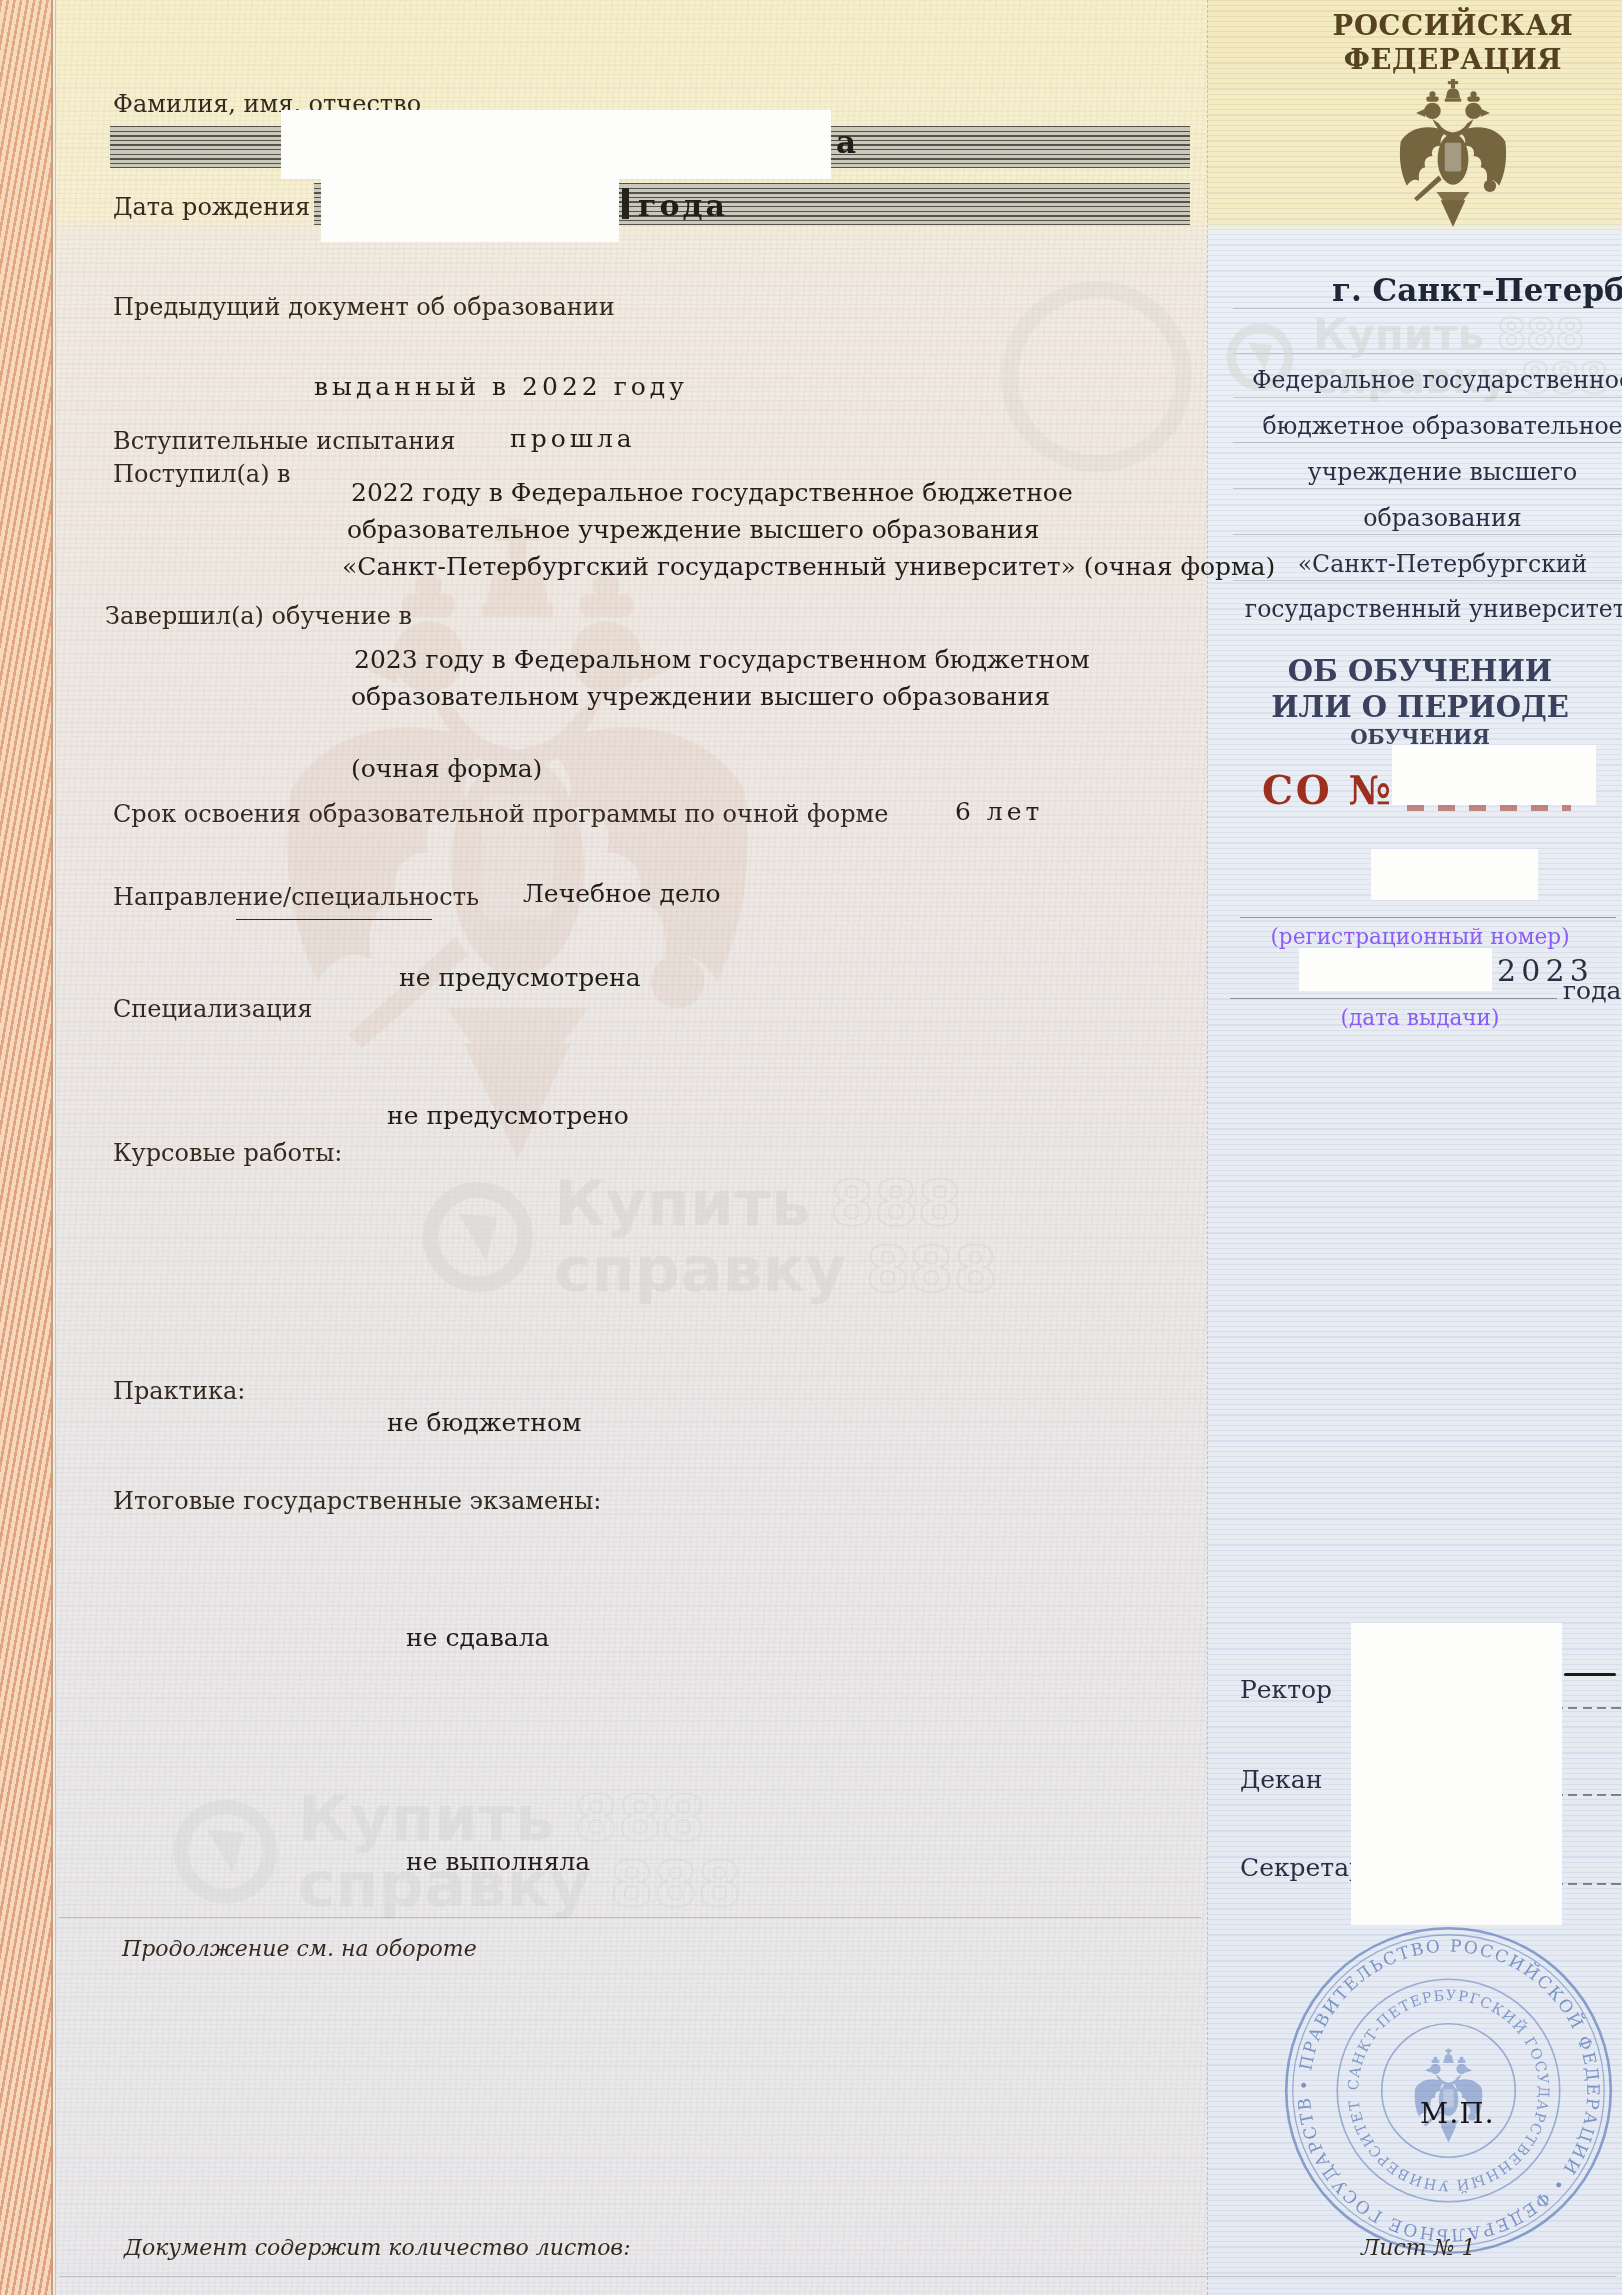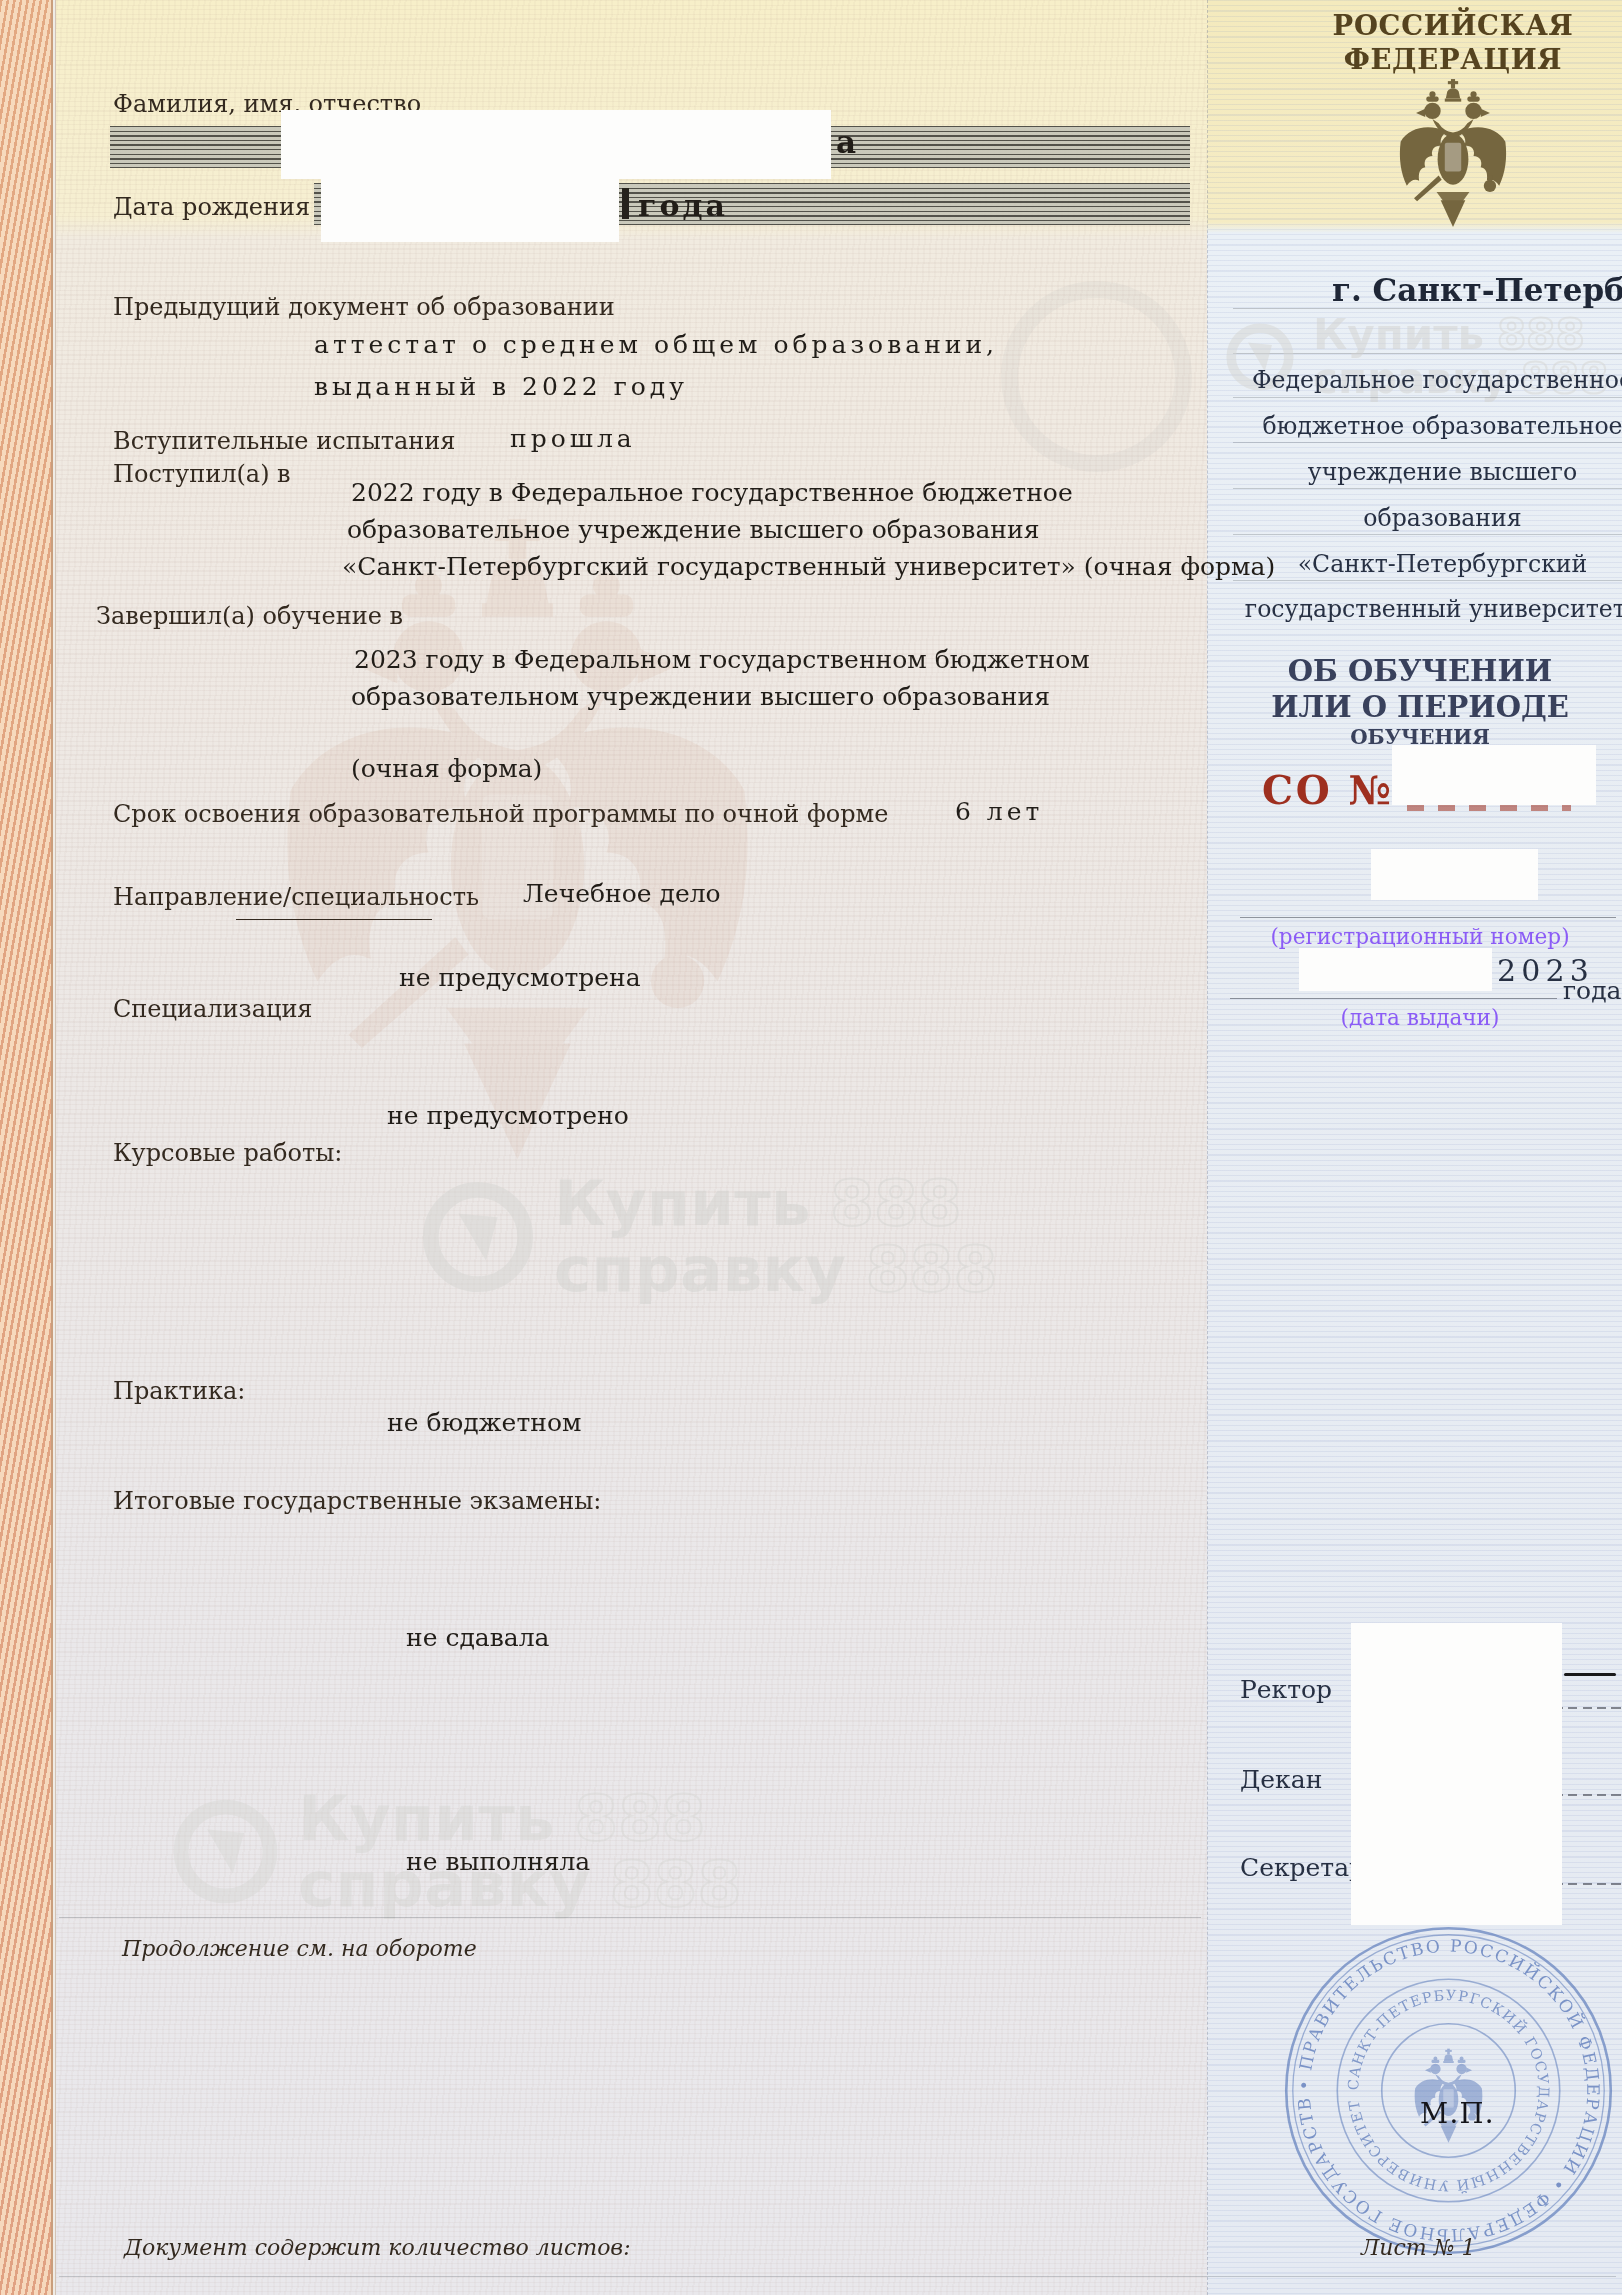--- a/index.html
+++ b/index.html
@@ -209,32 +209,31 @@
   <div class="wbox" style="left:281px;top:110px;width:550px;height:69px;"></div>
   <div class="val" style="left:836px;top:124px;font-weight:700;font-size:31px;">а</div>
 
   <div class="lbl" style="left:113px;top:193px">Дата рождения</div>
   <div class="gbar" style="left:314px;top:183px;width:876px;height:42px;"></div>
   <div class="wbox" style="left:321px;top:169px;width:298px;height:73px;"></div>
   <div style="position:absolute;left:622px;top:188px;width:6.5px;height:31px;background:#26221c;"></div>
   <div class="val" style="left:638px;top:188px;font-weight:700;font-size:30px;letter-spacing:.1em;">года</div>
 
   <div class="lbl" style="left:113px;top:293px">Предыдущий документ об образовании</div>
-  <div class="val typed" style="left:314px;top:330px">аттестат о среднем общем образовании,</div>
   <div class="val typed" style="left:314px;top:372px">выданный в 2022 году</div>
 
   <div class="lbl" style="left:113px;top:427px">Вступительные испытания</div>
   <div class="val typed" style="left:510px;top:424px">прошла</div>
 
   <div class="lbl" style="left:113px;top:460px">Поступил(а) в</div>
   <div class="val" style="left:351px;top:478px">2022 году в Федеральное государственное бюджетное</div>
   <div class="val" style="left:342px;top:552px">«Санкт-Петербургский государственный  университет» (очная форма)</div>
   <div class="val" style="left:347px;top:515px">образовательное учреждение высшего образования</div>
 
-  <div class="lbl" style="left:96px;top:602px">Завершил(а) обучение в</div>
+  <div class="lbl" style="left:105px;top:602px">Завершил(а) обучение в</div>
   <div class="val" style="left:354px;top:645px">2023 году в Федеральном государственном бюджетном</div>
   <div class="val" style="left:351px;top:682px">образовательном учреждении высшего образования</div>
   <div class="val" style="left:351px;top:754px">(очная форма)</div>
 
   <div class="lbl" style="left:113px;top:800px">Срок освоения образовательной программы по очной форме</div>
   <div class="val typed" style="left:955px;top:797px">6 лет</div>
 
   <div class="lbl" style="left:113px;top:883px">Направление/специальность</div>
   <div class="rule" style="left:236px;top:919px;width:196px;background:#33291f;"></div>
   <div class="val" style="left:523px;top:879px">Лечебное дело</div>

